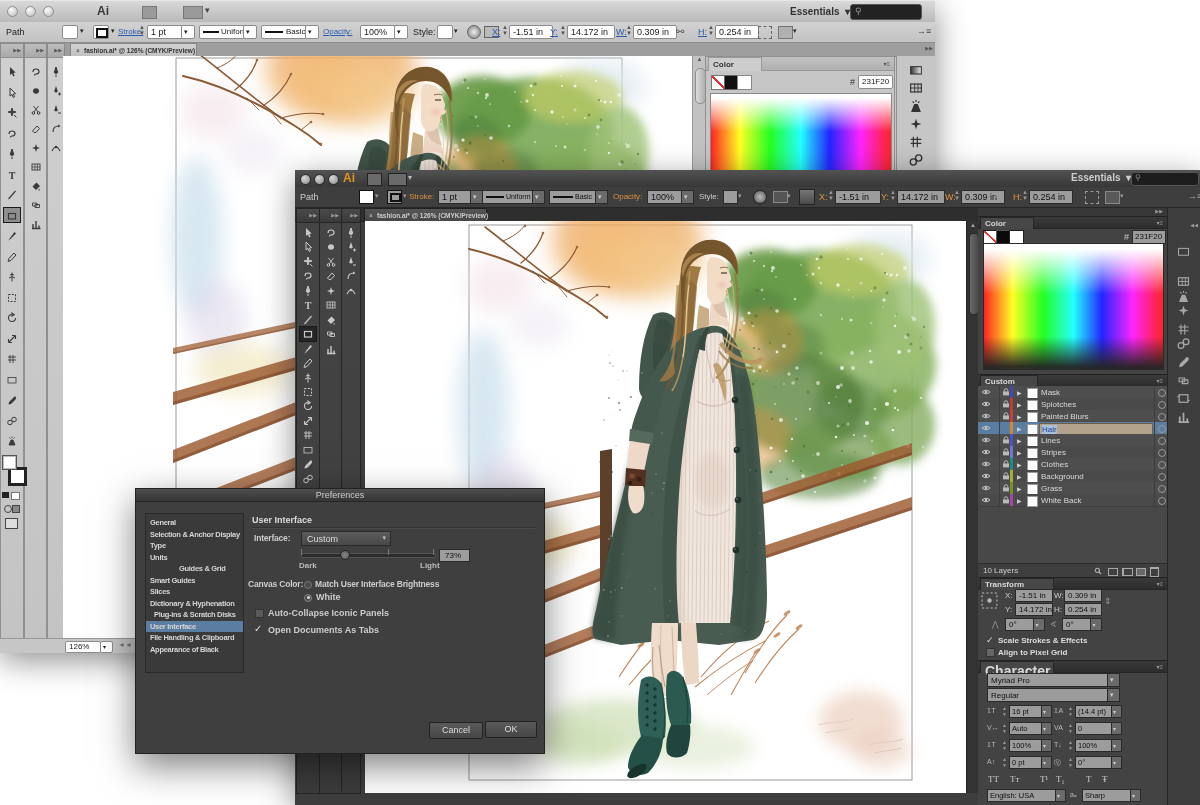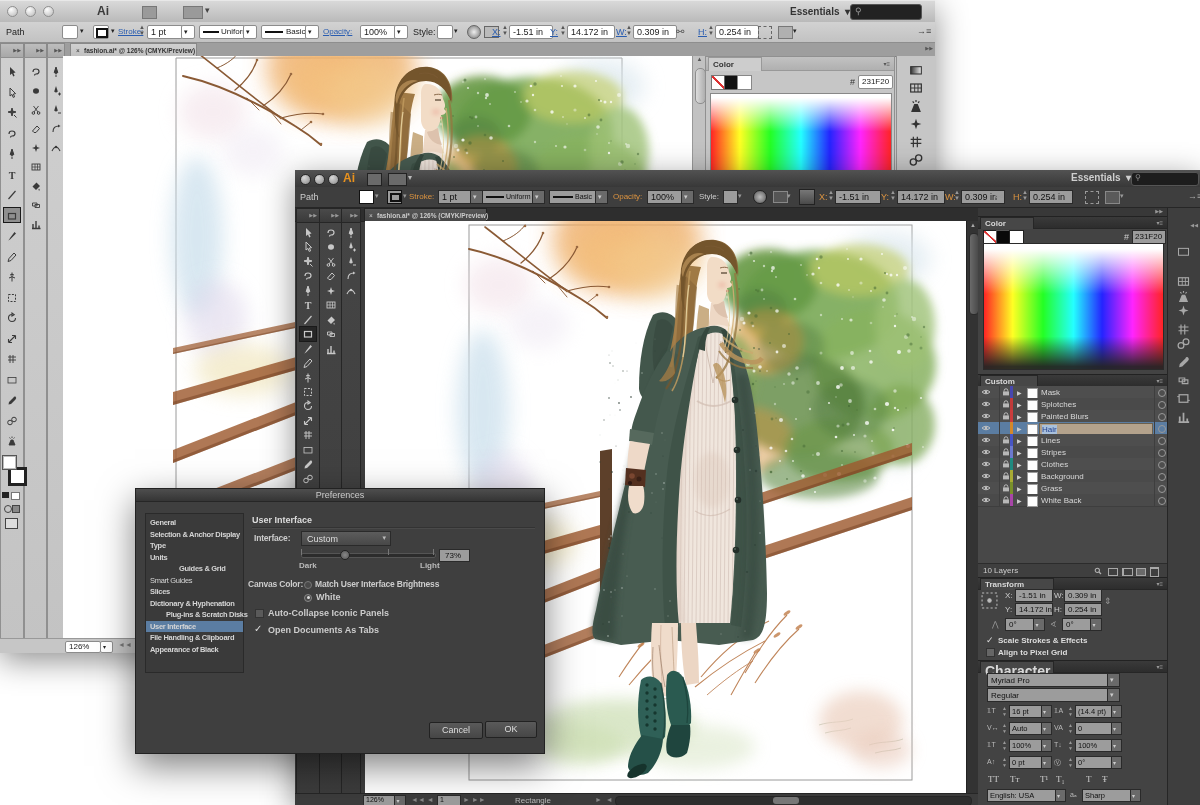--- a/index.html
+++ b/index.html
@@ -1494,37 +1494,20 @@
         <path d="M244,140 C250,156 254,168 256,178 C258,170 258,158 254,146 C251,138 247,136 244,140 Z" fill="#b8935c" opacity="0.8"></path>
         <path d="M220,60 C216,84 218,108 214,132" stroke="#e6d2a0" stroke-width="1.2" fill="none" opacity="0.9"></path>
         <path d="M258,64 C262,84 261,104 256,122" stroke="#e6d2a0" stroke-width="1" fill="none" opacity="0.85"></path>
         <path d="M236,22 C242,20 250,21 255,26" stroke="#7a5a33" stroke-width="1.2" fill="none" opacity="0.8"></path>
 </g>
 </svg>
 <div class="a" style="left:671px;top:51px;width:12px;height:572px;background:#333;border-left:1px solid #222;">
       <div class="a" style="left:1px;top:1px;width:10px;height:9px;font-size:6px;color:#aaa;text-align:center;">▲</div>
       <div class="a" style="left:1.5px;top:12px;width:8px;height:80px;background:linear-gradient(90deg,#6a6a6a,#4a4a4a);border:1px solid #2a2a2a;border-radius:4px;"></div>
     </div>
-<div class="a" style="left:0;top:623px;width:688px;height:12px;background:#3c3c3c;border-top:1px solid #262626;font-size:8px;color:#bbb;">
-<div class="a dk-input" style="left:68px;top:1px;width:30px;height:9px;">
-        <span style="position:absolute;left:2px;top:0;font-size:7px;">126%</span>
-      </div>
-<div class="a dk-input" style="left:99px;top:1px;width:10px;height:9px;background:#6a6a6a;">
-        <span style="position:absolute;left:1.5px;top:0.5px;font-size:6px;color:#ccc;">▾</span>
-      </div>
-<span class="lbl" style="left:116px;top:1.5px;color:#888;font-size:7px;">◄◄ ◄</span>
-<div class="a dk-input" style="left:142px;top:1px;width:22px;height:9px;">
-        <span style="position:absolute;left:2px;top:0;font-size:7px;">1</span>
-      </div>
-<span class="lbl" style="left:168px;top:1.5px;color:#888;font-size:7px;">► ►►</span>
-<span class="lbl" style="left:220px;top:1.5px;color:#bbb;">Rectangle</span>
-<span class="lbl" style="left:300px;top:1.5px;color:#888;font-size:7px;">►&nbsp;&nbsp;◄</span>
-<div class="a" style="left:320px;top:2px;width:355px;height:8px;background:#2e2e2e;border:1px solid #262626;border-radius:4px;"></div>
-<div class="a" style="left:478px;top:2.5px;width:26px;height:7px;background:#777;border-radius:3px;"></div>
-</div>
 <div class="a" style="left:683px;top:38px;width:189px;height:597px;background:#434343;font-size:8px;color:#ccc;">
 <div class="a" style="left:0;top:0;width:189px;height:8px;background:#383838;">
         <span style="position:absolute;right:4px;top:0px;font-size:5px;color:#999;">▶▶</span>
       </div>
 <div class="a" style="left:0;top:8px;width:189px;height:11px;background:linear-gradient(#3a3a3a,#2d2d2d);border-top:1px solid #222;border-bottom:1px solid #262626;">
         <div class="a" style="left:2px;top:0;width:52px;height:11px;background:#474747;border:1px solid #262626;border-bottom:none;">
           <span style="position:absolute;left:4px;top:1px;font-size:8px;font-weight:bold;color:#d8d8d8;">Color</span>
         </div>
         <span style="position:absolute;right:4px;top:2px;font-size:6px;color:#999;">▾≡</span>
       </div>
@@ -1922,29 +1905,29 @@
 <div class="a" style="left:0;top:26.0px;width:97px;height:11px;white-space:nowrap;overflow:visible;">
         <span style="position:absolute;left:4px;top:1px;font-size:7.5px;font-weight:bold;color:#d5d5d5;letter-spacing:-0.3px;">Type</span>
       </div>
 <div class="a" style="left:0;top:37.5px;width:97px;height:11px;white-space:nowrap;overflow:visible;">
         <span style="position:absolute;left:4px;top:1px;font-size:7.5px;font-weight:bold;color:#d5d5d5;letter-spacing:-0.3px;">Units</span>
       </div>
 <div class="a" style="left:0;top:49.0px;width:97px;height:11px;white-space:nowrap;overflow:visible;">
         <span style="position:absolute;left:4px;top:1px;font-size:7.5px;font-weight:bold;color:#d5d5d5;letter-spacing:-0.3px;margin-left:29px;">Guides &amp; Grid</span>
       </div>
 <div class="a" style="left:0;top:60.5px;width:97px;height:11px;white-space:nowrap;overflow:visible;">
-        <span style="position:absolute;left:4px;top:1px;font-size:7.5px;font-weight:normal;color:#d5d5d5;letter-spacing:-0.3px;">Smart Guides</span>
+        <span style="position:absolute;left:4px;top:1px;font-size:7.5px;font-weight:bold;color:#d5d5d5;letter-spacing:-0.3px;">Smart Guides</span>
       </div>
 <div class="a" style="left:0;top:72.0px;width:97px;height:11px;white-space:nowrap;overflow:visible;">
         <span style="position:absolute;left:4px;top:1px;font-size:7.5px;font-weight:bold;color:#d5d5d5;letter-spacing:-0.3px;">Slices</span>
       </div>
 <div class="a" style="left:0;top:83.5px;width:97px;height:11px;white-space:nowrap;overflow:visible;">
         <span style="position:absolute;left:4px;top:1px;font-size:7.5px;font-weight:bold;color:#d5d5d5;letter-spacing:-0.3px;">Dictionary &amp; Hyphenation</span>
       </div>
-<div class="a" style="left:16px;top:95.0px;width:97px;height:11px;white-space:nowrap;overflow:visible;">
+<div class="a" style="left:4px;top:95.0px;width:97px;height:11px;white-space:nowrap;overflow:visible;">
         <span style="position:absolute;left:4px;top:1px;font-size:7.5px;font-weight:bold;color:#d5d5d5;letter-spacing:-0.3px;">Plug-ins &amp; Scratch Disks</span>
       </div>
 <div class="a" style="left:0;top:106.5px;width:97px;height:11px;background:#5b7da2;white-space:nowrap;overflow:visible;">
         <span style="position:absolute;left:4px;top:1px;font-size:7.5px;font-weight:bold;color:#d5d5d5;letter-spacing:-0.3px;">User Interface</span>
       </div>
 <div class="a" style="left:0;top:118.0px;width:97px;height:11px;white-space:nowrap;overflow:visible;">
         <span style="position:absolute;left:4px;top:1px;font-size:7.5px;font-weight:bold;color:#d5d5d5;letter-spacing:-0.3px;">File Handling &amp; Clipboard</span>
       </div>
 <div class="a" style="left:0;top:129.5px;width:97px;height:11px;white-space:nowrap;overflow:visible;">
         <span style="position:absolute;left:4px;top:1px;font-size:7.5px;font-weight:bold;color:#d5d5d5;letter-spacing:-0.3px;">Appearance of Black</span>

